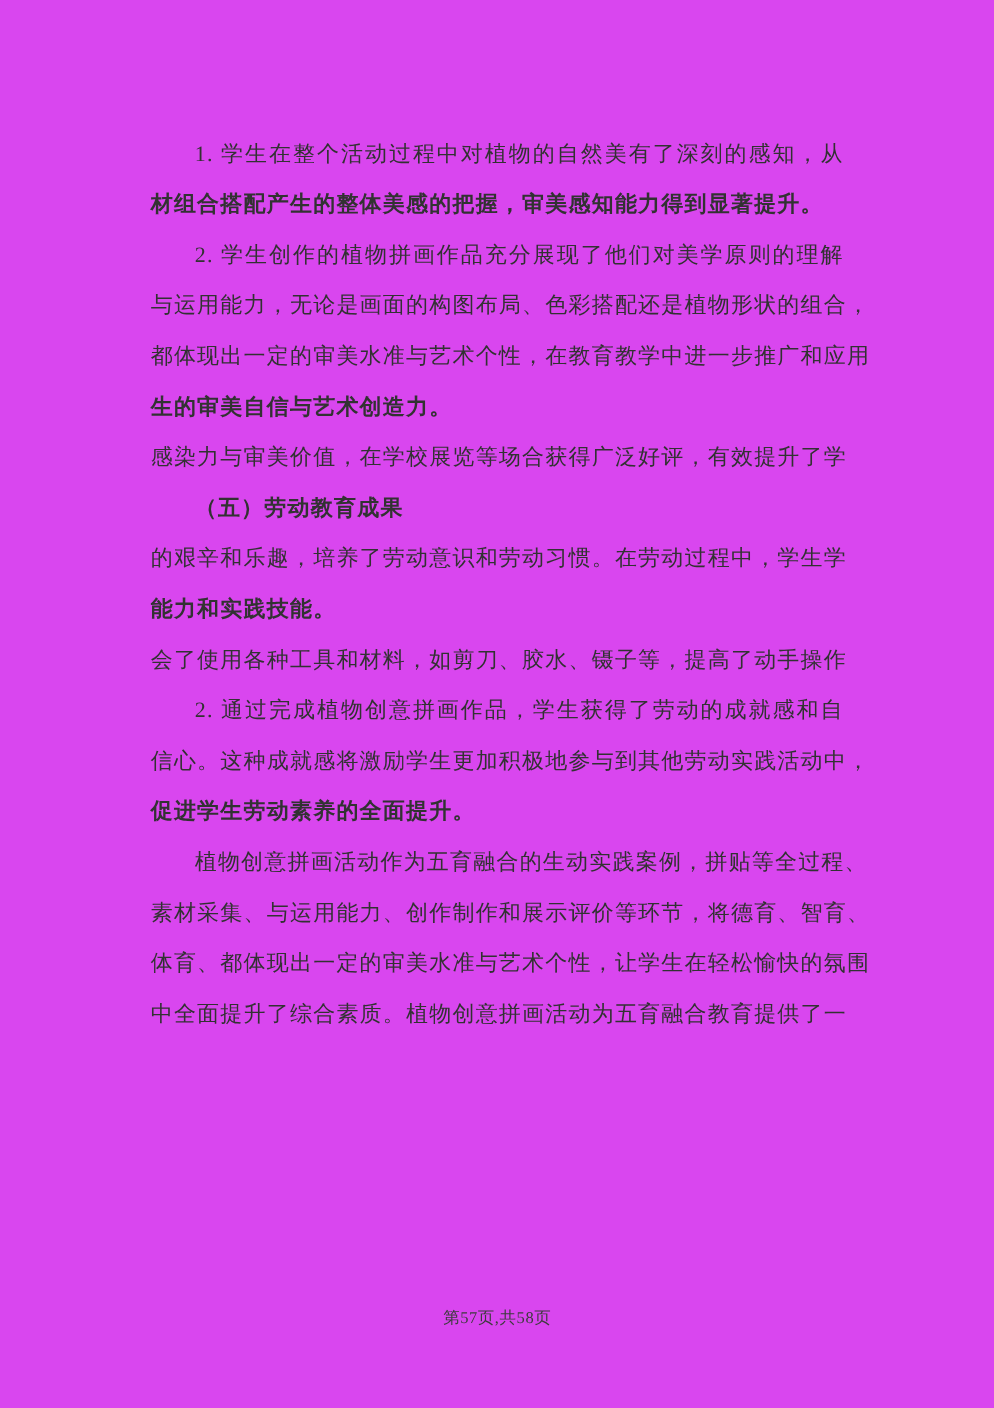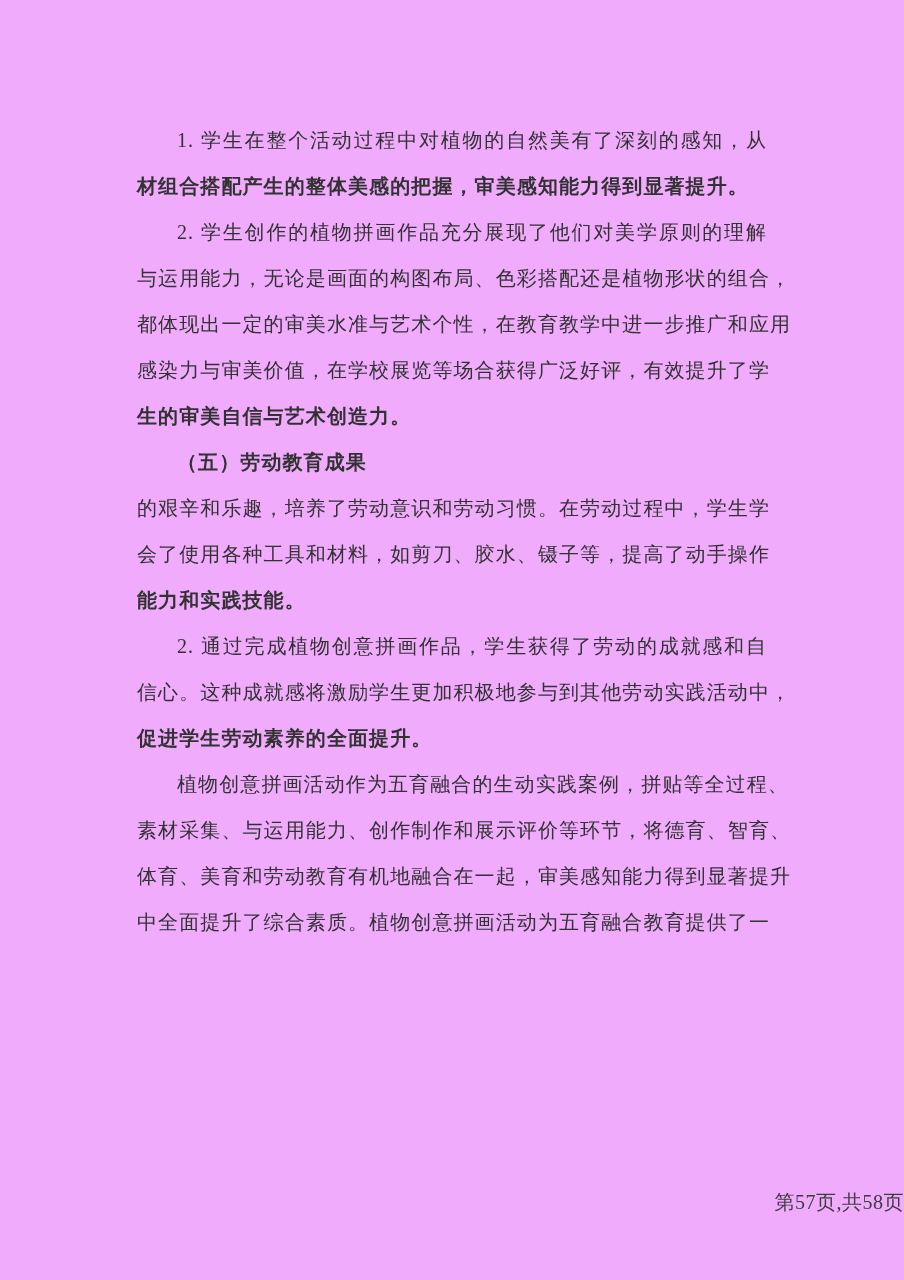--- a/index.html
+++ b/index.html
@@ -9,21 +9,21 @@
   }
   body {
     width: 904px;
     height: 1280px;
     font-family: "Liberation Serif", "DejaVu Serif", serif;
   }
   .page {
     position: relative;
     width: 904px;
     height: 1280px;
-    background: #f0abfc;
+    background: #d946ef;
     overflow: hidden;
   }
   .body-text {
     position: absolute;
     left: 137px;
     top: 117px;
     width: 630px;
     color: #323232;
   }
   .paragraph {
@@ -44,58 +44,58 @@
   }
   .line.last {
     text-align-last: left;
     font-weight: bold;
   }
   .footer {
     position: absolute;
     left: 0;
     top: 1189px;
     width: 100%;
-    text-align: right;
-    font-size: 20px;
+    text-align: center;
+    font-size: 15px;
     letter-spacing: 0.5px;
     color: #3c3c3c;
   }
 </style>
 </head>
 <body>
 
 <div class="page">
   <div class="body-text">
       <div class="paragraph">
         <div class="line first">1. 学生在整个活动过程中对植物的自然美有了深刻的感知，从</div>
         <div class="line last">材组合搭配产生的整体美感的把握，审美感知能力得到显著提升。</div>
       </div>
       <div class="paragraph">
         <div class="line first">2. 学生创作的植物拼画作品充分展现了他们对美学原则的理解</div>
         <div class="line">与运用能力，无论是画面的构图布局、色彩搭配还是植物形状的组合，</div>
         <div class="line">都体现出一定的审美水准与艺术个性，在教育教学中进一步推广和应用</div>
+        <div class="line last">生的审美自信与艺术创造力。</div>
         <div class="line">感染力与审美价值，在学校展览等场合获得广泛好评，有效提升了学</div>
-        <div class="line last">生的审美自信与艺术创造力。</div>
       </div>
       <div class="paragraph">
         <div class="line first last">（五）劳动教育成果</div>
       </div>
       <div class="paragraph">
         <div class="line">的艰辛和乐趣，培养了劳动意识和劳动习惯。在劳动过程中，学生学</div>
+        <div class="line last">能力和实践技能。</div>
         <div class="line">会了使用各种工具和材料，如剪刀、胶水、镊子等，提高了动手操作</div>
-        <div class="line last">能力和实践技能。</div>
       </div>
       <div class="paragraph">
         <div class="line first">2. 通过完成植物创意拼画作品，学生获得了劳动的成就感和自</div>
         <div class="line">信心。这种成就感将激励学生更加积极地参与到其他劳动实践活动中，</div>
         <div class="line last">促进学生劳动素养的全面提升。</div>
       </div>
       <div class="paragraph">
         <div class="line first">植物创意拼画活动作为五育融合的生动实践案例，拼贴等全过程、</div>
         <div class="line">素材采集、与运用能力、创作制作和展示评价等环节，将德育、智育、</div>
-        <div class="line">体育、美育和劳动教育有机地融合在一起，审美感知能力得到显著提升</div>
+        <div class="line">体育、都体现出一定的审美水准与艺术个性，让学生在轻松愉快的氛围</div>
         <div class="line">中全面提升了综合素质。植物创意拼画活动为五育融合教育提供了一</div>
       </div>
     </div>
   <div class="footer">
     <span>第57页,共58页</span>
   </div>
 </div>
 
 </body></html>

